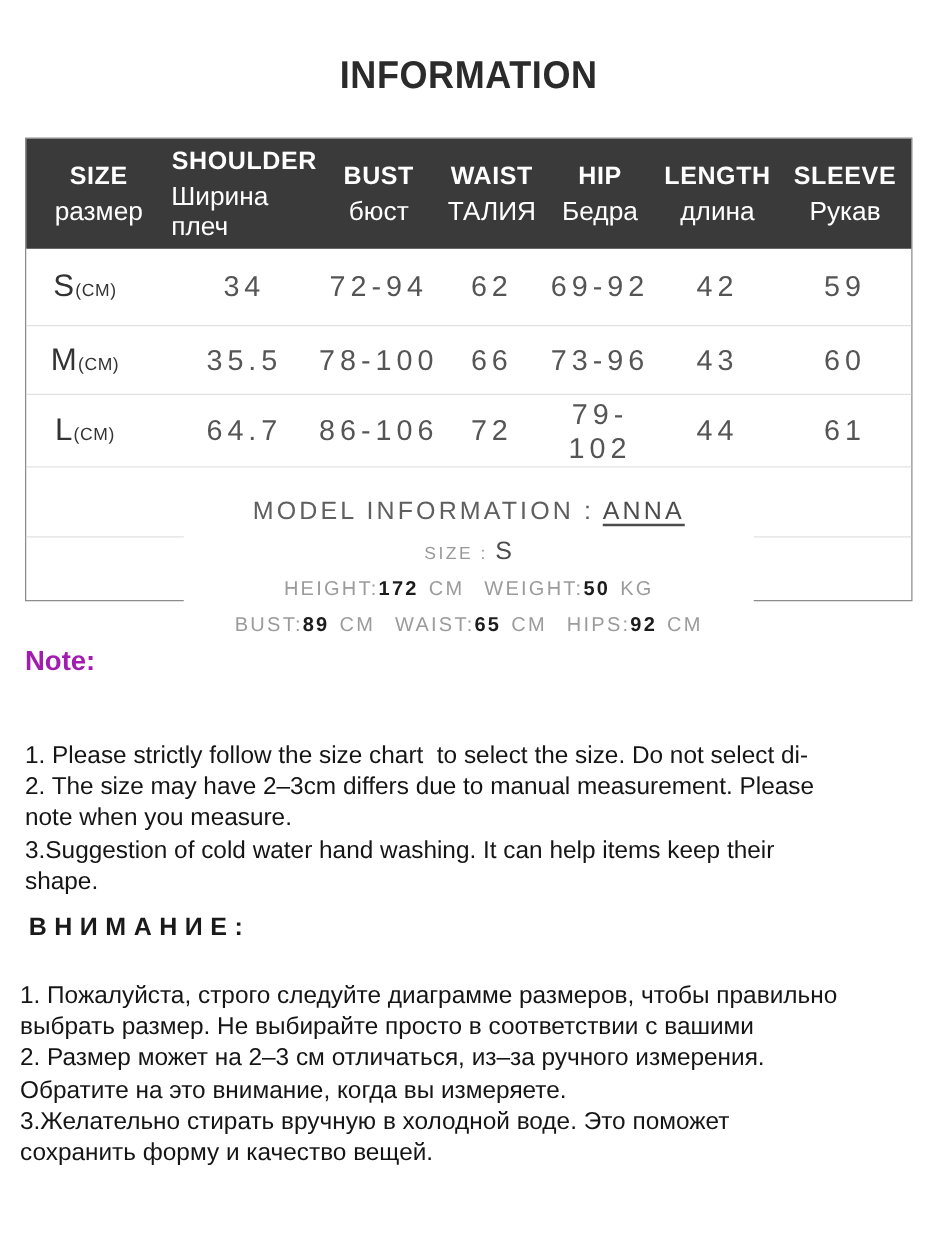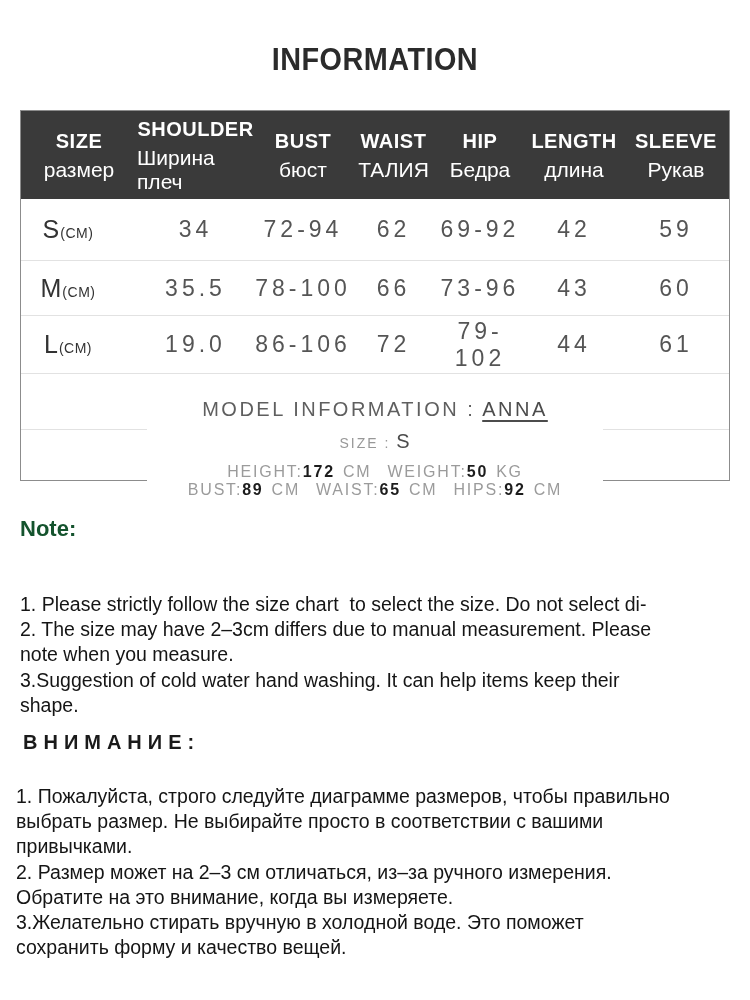--- a/index.html
+++ b/index.html
@@ -84,31 +84,31 @@
     margin-bottom: 9px;
   }
   .mi-title .mi-name {
     color: #4c4c4c;
     text-decoration: underline;
     text-underline-offset: 4px;
   }
   .mi-size { margin-bottom: 10px; }
   .mi-size .mi-size-lbl { font-size: 14px; color: #989898; letter-spacing: 2px; }
   .mi-size .mi-size-val { font-size: 20px; color: #4c4c4c; letter-spacing: 1px; }
-  .mi-stats { font-size: 16px; letter-spacing: 1.8px; }
+  .mi-stats { font-size: 16px; letter-spacing: 1.8px; margin-bottom: 11px; }
   .mi-stats:last-child { margin-bottom: 0; }
   .mi-lbl { color: #9b9b9b; }
   .mi-val { color: #1c1c1c; font-weight: bold; }
   .mi-unit { margin-left: 8px; }
   .mi-gap { margin-left: 16px; }
 
   
   .note-heading-en {
     position: absolute; top: 516px; left: 20px;
-    font-size: 22px; font-weight: bold; color: #14532d;
+    font-size: 22px; font-weight: bold; color: #a21caf;
   }
   .notes-en {
     position: absolute; top: 592px; left: 20px; width: 718px;
   }
   .note-heading-ru {
     position: absolute; top: 731px; left: 23px;
     font-size: 20px; font-weight: bold; color: #1a1a1a;
     letter-spacing: 6px;
   }
   .notes-ru {
@@ -174,21 +174,21 @@
     <div class="td">35.5</div>
     <div class="td">78-100</div>
     <div class="td">66</div>
     <div class="td">73-96</div>
     <div class="td">43</div>
     <div class="td">60</div>
   </div>
 
   <div class="tr r3">
     <div class="td size-cell"><span class="sz">L</span><span class="unit">(CM)</span></div>
-    <div class="td">19.0</div>
+    <div class="td">64.7</div>
     <div class="td">86-106</div>
     <div class="td">72</div>
     <div class="td">79-102</div>
     <div class="td">44</div>
     <div class="td">61</div>
   </div>
 
   <div class="model-divider"></div>
 </div>
 
@@ -209,18 +209,17 @@
   <div class="note-line">2. The size may have 2–3cm differs due to manual measurement. Please</div>
   <div class="note-line">note when you measure.</div>
   <div class="note-line">3.Suggestion of cold water hand washing. It can help items keep their</div>
   <div class="note-line">shape.</div>
 </div>
 
 <div class="note-heading-ru">ВНИМАНИЕ:</div>
 <div class="notes-ru">
   <div class="note-line">1. Пожалуйста, строго следуйте диаграмме размеров, чтобы правильно</div>
   <div class="note-line">выбрать размер. Не выбирайте просто в соответствии с вашими</div>
-  <div class="note-line">привычками.</div>
   <div class="note-line">2. Размер может на 2–3 см отличаться, из–за ручного измерения.</div>
   <div class="note-line">Обратите на это внимание, когда вы измеряете.</div>
   <div class="note-line">3.Желательно стирать вручную в холодной воде. Это поможет</div>
   <div class="note-line">сохранить форму и качество вещей.</div>
 </div>
 
 </body></html>

